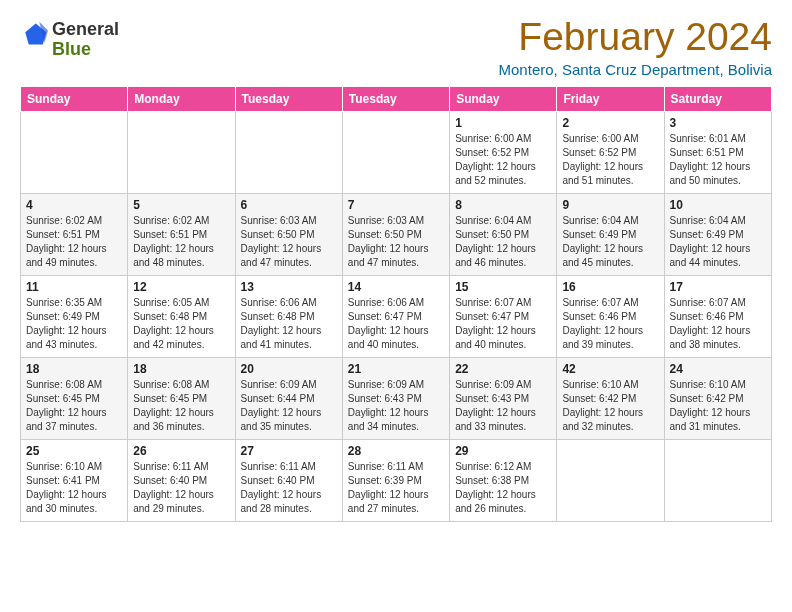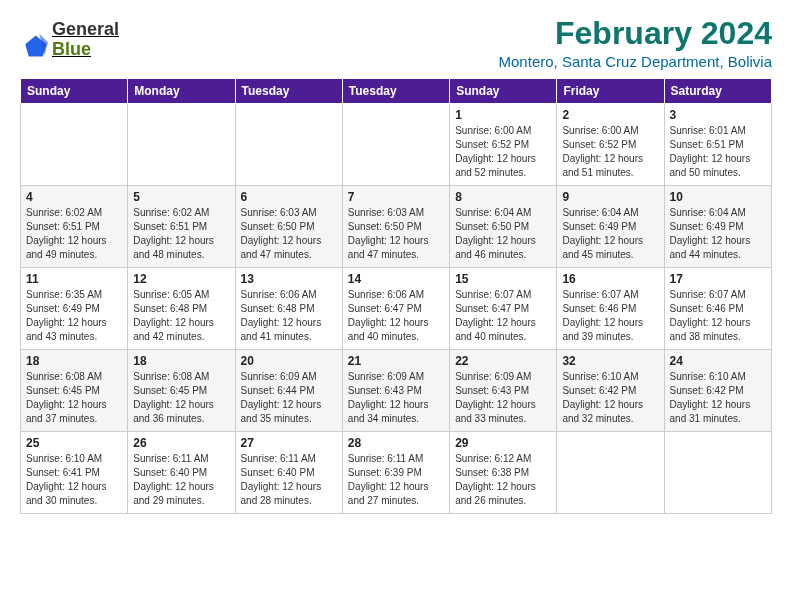--- a/index.html
+++ b/index.html
@@ -14,57 +14,56 @@
       padding: 16px 20px 10px 20px;
     }
     .header-row {
       display: flex;
       align-items: flex-start;
       justify-content: space-between;
       margin-bottom: 8px;
     }
     .logo {
       display: flex;
-      align-items: flex-end;
+      align-items: flex-start;
       gap: 4px;
       margin-top: 4px;
-      text-decoration: underline;
     }
     .logo-text {
       font-size: 18px;
       font-weight: bold;
       color: #333;
       line-height: 1.1;
     }
     .logo-blue { color: #4d7c0f; }
     .logo-icon {
       width: 28px;
       height: 28px;
     }
     .title-block {
       text-align: right;
     }
     .month-title {
-      font-size: 32px;
-      font-weight: bold;
-      color: #0f766e;
+      font-size: 39px;
+      font-weight: normal;
+      color: #a16207;
       line-height: 1.1;
     }
     .subtitle {
       font-size: 15px;
       color: #0369a1;
       margin-top: 2px;
     }
     .calendar {
       width: 100%;
       border-collapse: collapse;
       font-size: 10.5px;
     }
     .calendar th {
-      background: #4c1d95;
+      background: #ec4899;
       color: #fff;
       text-align: left;
       padding: 5px 6px;
       font-size: 12px;
       font-weight: bold;
       border: 1px solid #fff;
     }
     .calendar td {
       border: 1px solid #ccc;
       vertical-align: top;
@@ -289,21 +288,21 @@
 and 34 minutes.</div>
           </td>
           <td>
             <span class="day-num">22</span>
             <div class="day-info">Sunrise: 6:09 AM
 Sunset: 6:43 PM
 Daylight: 12 hours
 and 33 minutes.</div>
           </td>
           <td>
-            <span class="day-num">32</span>
+            <span class="day-num">42</span>
             <div class="day-info">Sunrise: 6:10 AM
 Sunset: 6:42 PM
 Daylight: 12 hours
 and 32 minutes.</div>
           </td>
           <td>
             <span class="day-num">24</span>
             <div class="day-info">Sunrise: 6:10 AM
 Sunset: 6:42 PM
 Daylight: 12 hours

